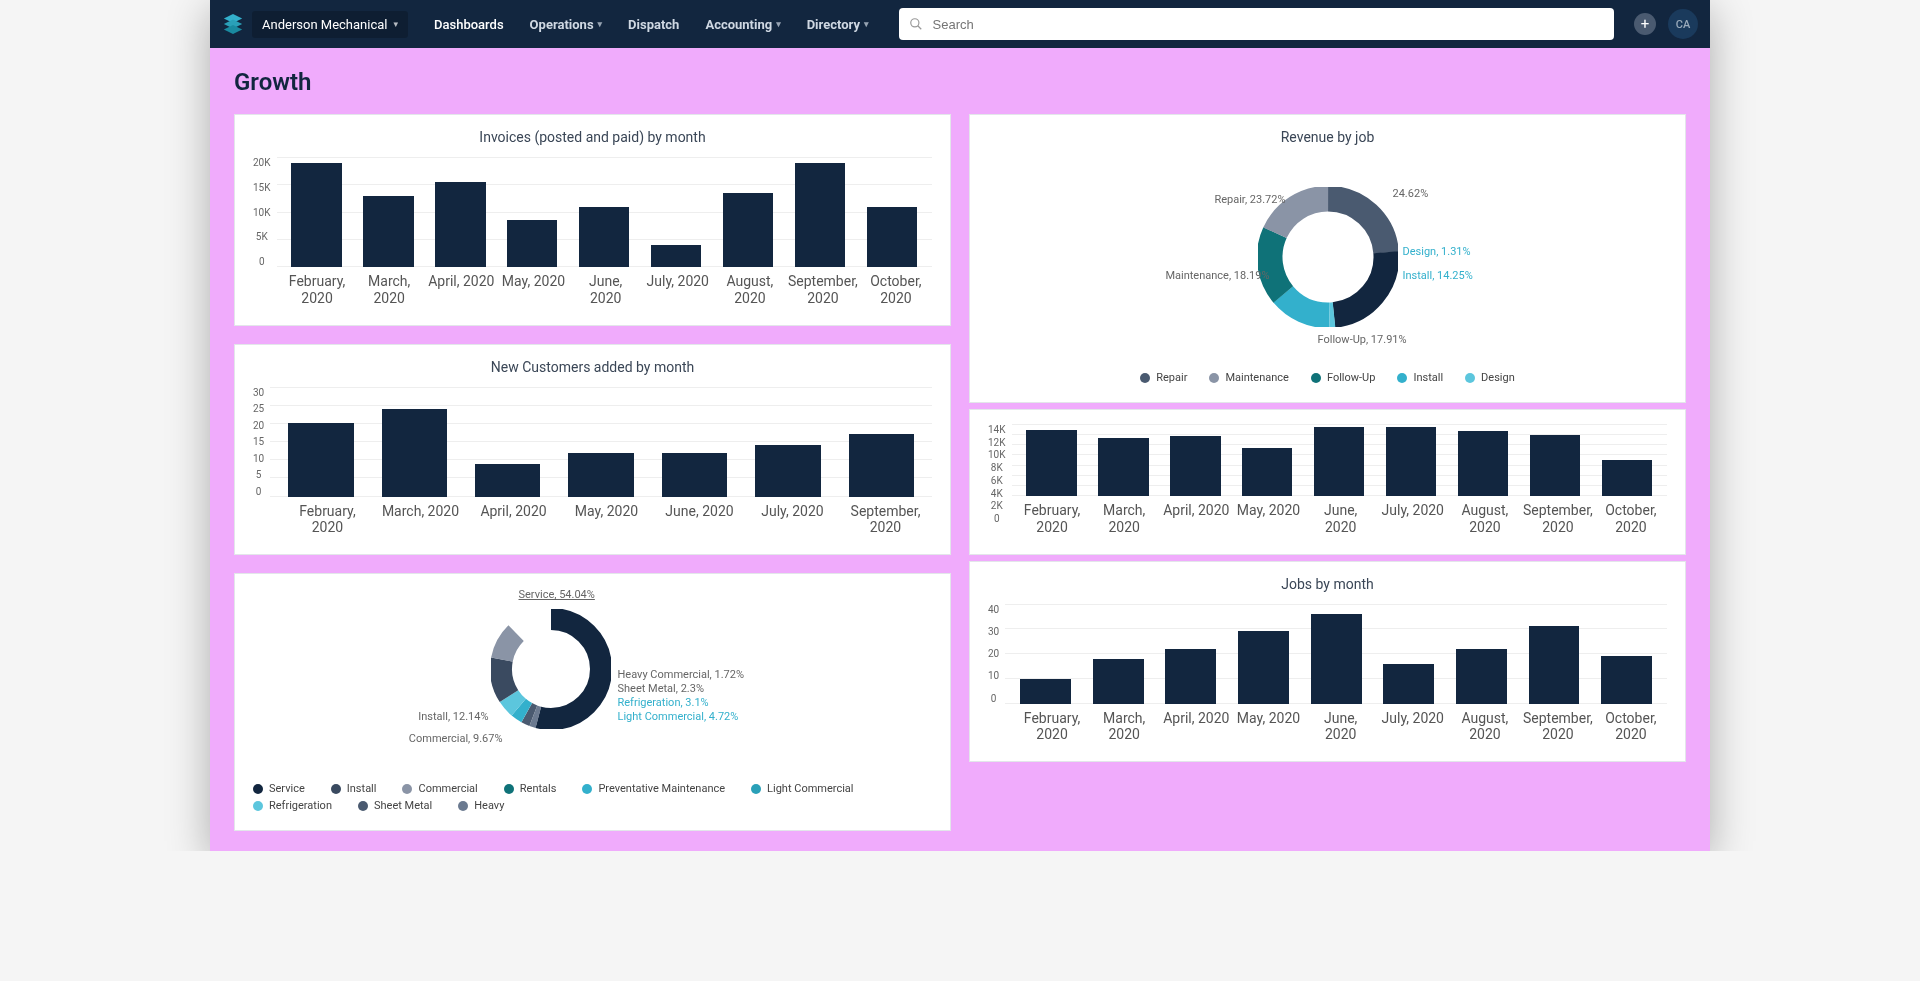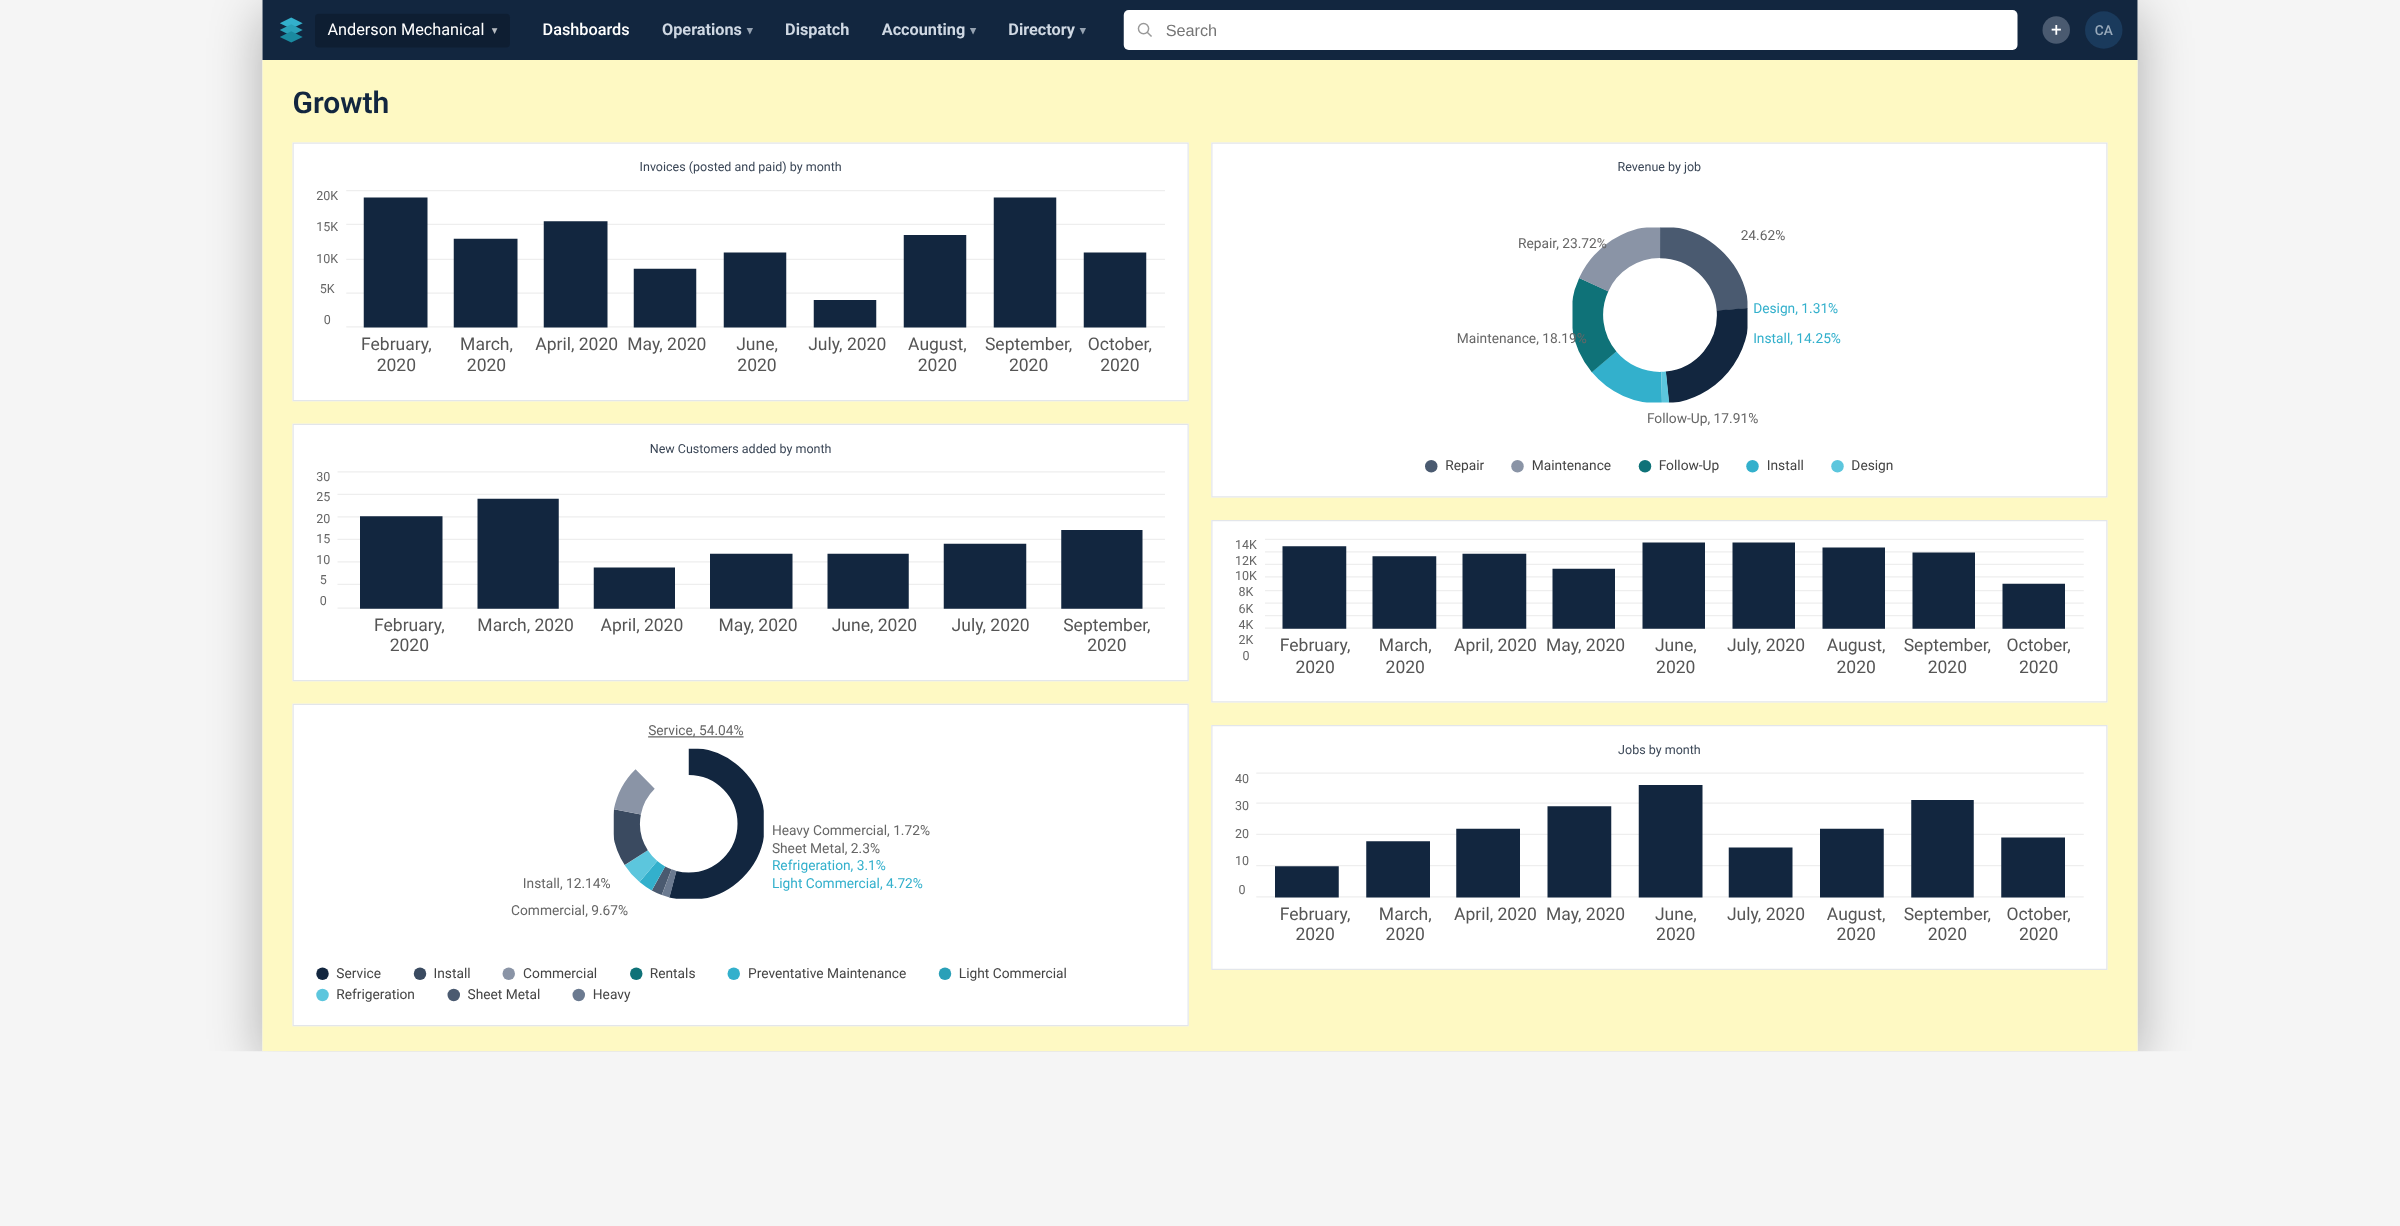--- a/index.html
+++ b/index.html
@@ -71,46 +71,46 @@
   background:#4a5a70; display:flex; align-items:center; justify-content:center;
   cursor:pointer; color:#fff; font-size:15px; line-height:1;
 }
 .avatar {
   width:30px; height:30px; border-radius:50%;
   background:#1a3a5c; color:#9ab; font-size:11px; font-weight:500;
   display:flex; align-items:center; justify-content:center;
 }
 .page {
   padding: 20px 24px;
-  background:#fef9c3;
+  background:#f0abfc;
 }
 .page-title {
   font-size:24px;
   font-weight:600;
   color:#12263f;
   margin-bottom:18px;
 }
 .grid {
   display:grid;
   grid-template-columns: 1fr 1fr;
   gap:18px;
 }
 .card {
   background:#fff;
   border:1px solid #e3e6ea;
   padding:14px 18px 18px;
 }
 .card-title {
   text-align:center;
-  font-size:10px;
+  font-size:14px;
   color:#3a4656;
   margin-bottom:12px;
 }
 .left-col { display:flex; flex-direction:column; gap:18px;}
-.right-col { display:flex; flex-direction:column; gap:18px;}
+.right-col { display:flex; flex-direction:column; gap:6px;}
 .bar-chart { display:flex; }
 .y-axis {
   display:flex; flex-direction:column; justify-content:space-between;
   font-size:10px; color:#666; text-align:center; padding-right:6px;
 }
 .plot { flex:1; position:relative; }
 .grid-lines { position:absolute; inset:0; display:flex; flex-direction:column; justify-content:space-between;}
 .grid-lines div { border-top:1px solid #eee; height:0;}
 .bars { position:absolute; inset:0; display:flex; align-items:flex-end; justify-content:space-around; padding: 0 4px;}
 .bar { background:#12263f; width:70%; }

